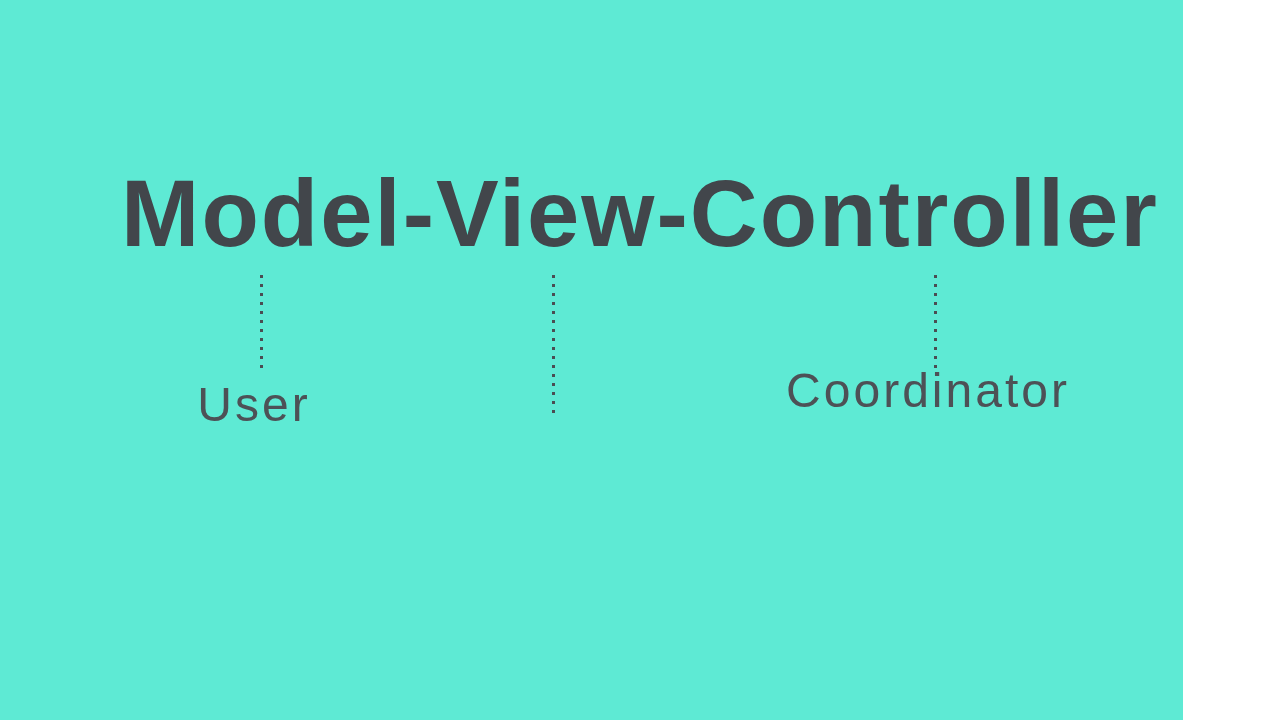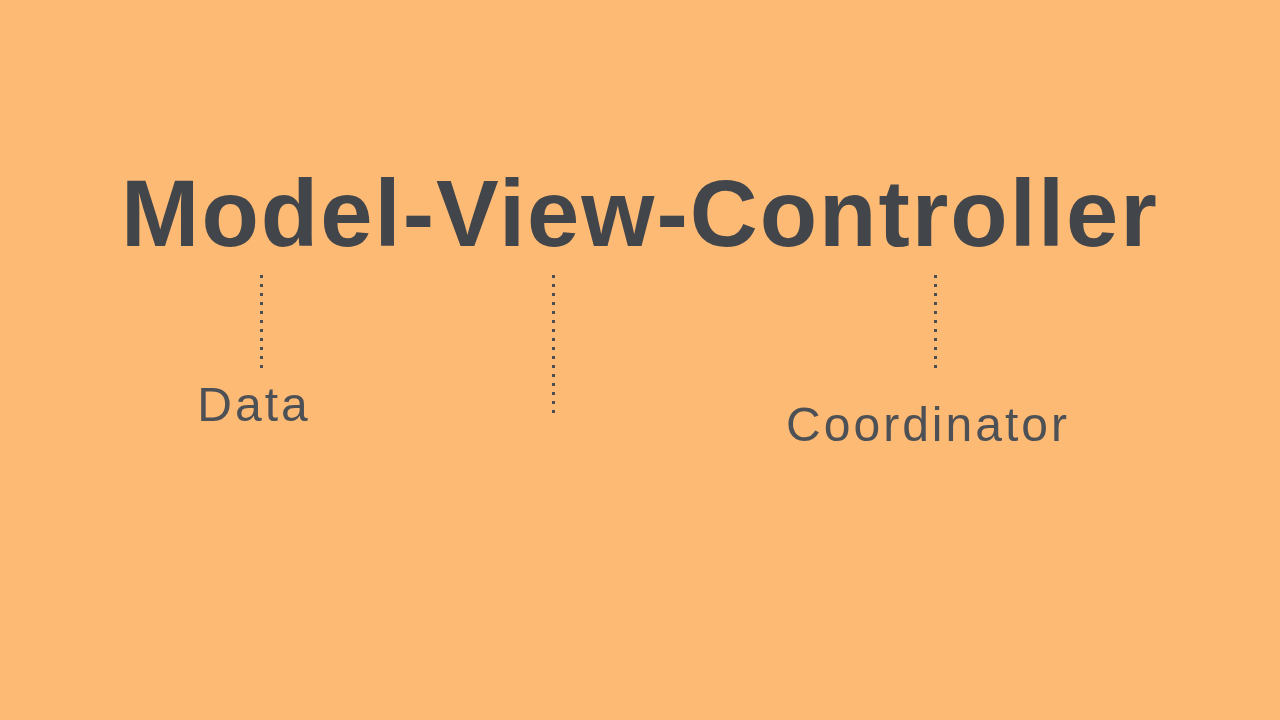--- a/index.html
+++ b/index.html
@@ -2,23 +2,23 @@
 <html><head>
 <meta charset="utf-8">
 <style>
   html, body {
     margin: 0;
     padding: 0;
     background: #ffffff;
   }
   .canvas {
     position: relative;
-    width: 1280px;
+    width: 1183px;
     height: 720px;
-    background: #fdba74;
+    background: #5eead4;
     overflow: hidden;
     font-family: "Liberation Sans", sans-serif;
   }
   .title {
     position: absolute;
     top: 164px;
     left: 0;
     width: 1280px;
     height: 100px;
     line-height: 100px;
@@ -51,33 +51,33 @@
     font-size: 48px;
     font-weight: normal;
     letter-spacing: 3px;
     line-height: 48px;
     color: #4d5156;
     white-space: nowrap;
     transform: translateX(-50%);
   }
   .l-model      { left: 254px; top: 381px; }
   .l-view       { left: 547px; top: 432px; }
-  .l-controller { left: 928px; top: 401px; }
+  .l-controller { left: 928px; top: 367px; }
 </style>
 </head>
 <body>
 
 <div class="canvas">
 
   <h1 class="title">Model-View-Controller</h1>
 
   <div class="connector c-model"></div>
 
   <div class="connector c-view"></div>
 
   <div class="connector c-controller"></div>
 
-  <div class="label l-model">Data</div>
+  <div class="label l-model">User</div>
 
 
   <div class="label l-controller">Coordinator</div>
 
 </div>
 
 </body></html>

